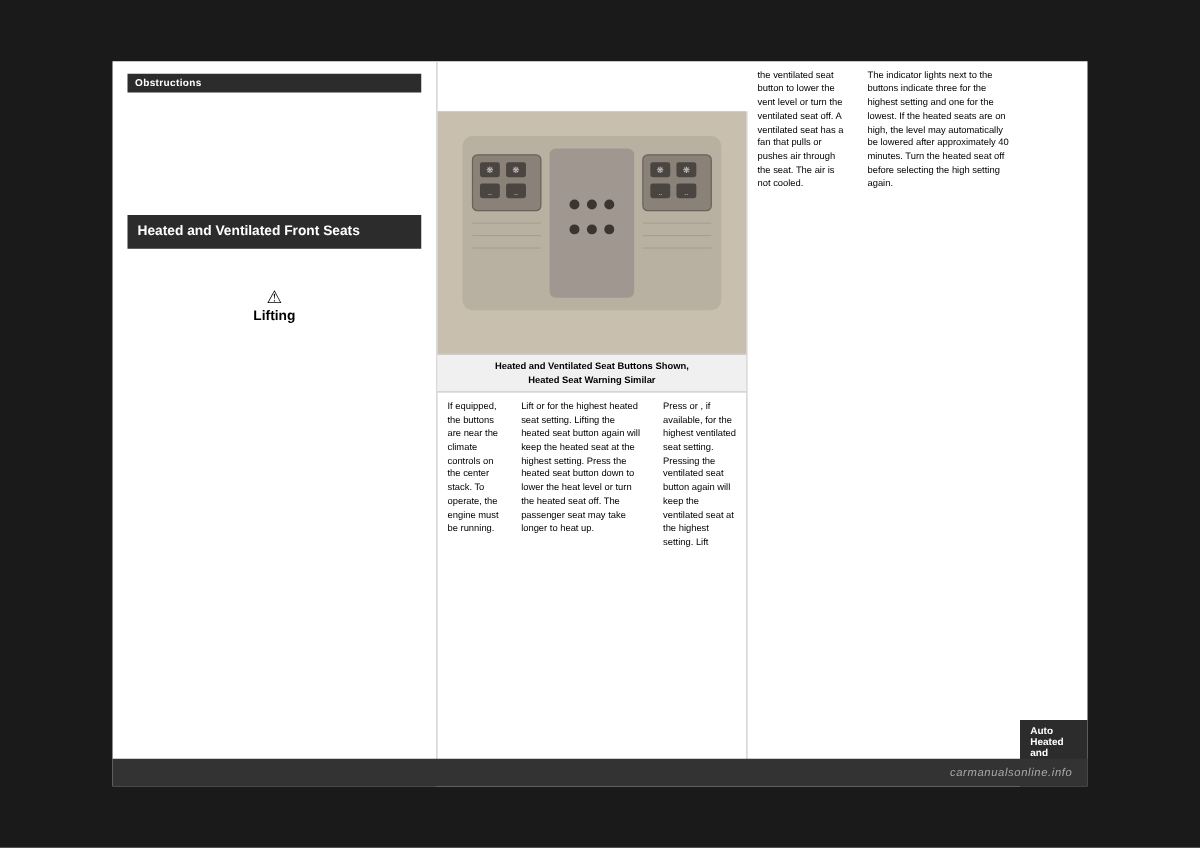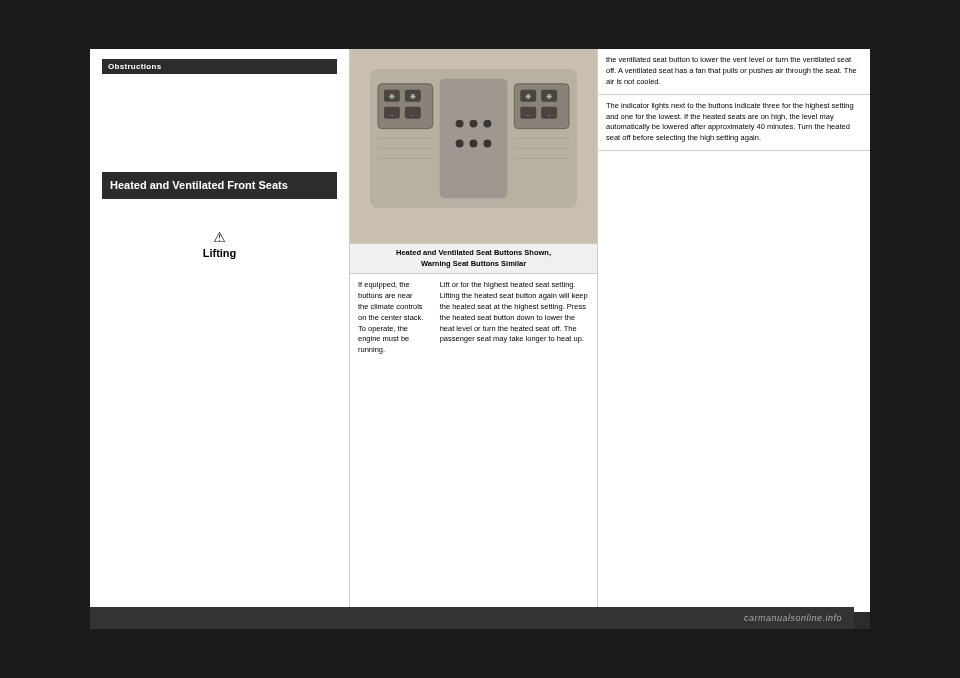--- a/index.html
+++ b/index.html
@@ -86,20 +86,21 @@
       font-size: 11px;
       font-weight: bold;
     }
 
     
     .middle-column {
       width: 248px;
       display: flex;
       flex-direction: column;
       border-right: 1px solid #ccc;
+      margin-top: 40px;
     }
 
     .seat-image-container {
       border-bottom: 1px solid #ccc;
       background: #d0c8b8;
       height: 195px;
       display: flex;
       justify-content: center;
       align-items: center;
       position: relative;
@@ -162,39 +163,39 @@
       font-size: 8px;
       font-weight: bold;
       padding: 4px 8px;
       margin-top: auto;
     }
 
     .watermark-bar {
       position: absolute;
       bottom: 0;
       left: 0;
-      right: 16px;
+      right: 0;
       height: 22px;
       background: #333;
       display: flex;
       align-items: center;
       justify-content: flex-end;
       padding: 0 12px;
     }
 
     .watermark-text {
       color: #aaa;
       font-size: 9px;
       font-style: italic;
       letter-spacing: 0.5px;
     }
 
     .right-col-inner {
       display: flex;
-      flex-direction: column;
+      flex-direction: row;
       height: 100%;
     }
   </style>
 </head>
 <body>
 
 <div class="page-container">
   <div class="document-page">
 
     <div class="left-column">
@@ -261,30 +262,33 @@
           <line x1="28" y1="100" x2="83" y2="100" stroke="#9a9288" stroke-width="0.5"></line>
           <line x1="28" y1="110" x2="83" y2="110" stroke="#9a9288" stroke-width="0.5"></line>
           <line x1="165" y1="90" x2="220" y2="90" stroke="#9a9288" stroke-width="0.5"></line>
           <line x1="165" y1="100" x2="220" y2="100" stroke="#9a9288" stroke-width="0.5"></line>
           <line x1="165" y1="110" x2="220" y2="110" stroke="#9a9288" stroke-width="0.5"></line>
         </svg>
       </div>
 
       <div class="image-caption">
         <p>Heated and Ventilated Seat Buttons Shown,</p>
-        <p>Warning Seat Buttons Similar</p>
+        <p>Heated Seat Warning Similar</p>
       </div>
 
       <div class="middle-text-sections">
         <div class="text-block">
           <p>If equipped, the buttons are near the climate controls on the center stack. To operate, the engine must be running.</p>
         </div>
         <div class="text-block">
           <p>Lift  or  for the highest heated seat setting. Lifting the heated seat button again will keep the heated seat at the highest setting. Press the heated seat button down to lower the heat level or turn the heated seat off. The passenger seat may take longer to heat up.</p>
         </div>
+        <div class="text-block">
+          <p>Press  or  , if available, for the highest ventilated seat setting. Pressing the ventilated seat button again will keep the ventilated seat at the highest setting. Lift</p>
+        </div>
       </div>
 
     </div>
 
     <div class="right-column">
       <div class="right-col-inner">
 
         <div class="right-text-block">
           <p>the ventilated seat button to lower the vent level or turn the ventilated seat off. A ventilated seat has a fan that pulls or pushes air through the seat. The air is not cooled.</p>
         </div>

